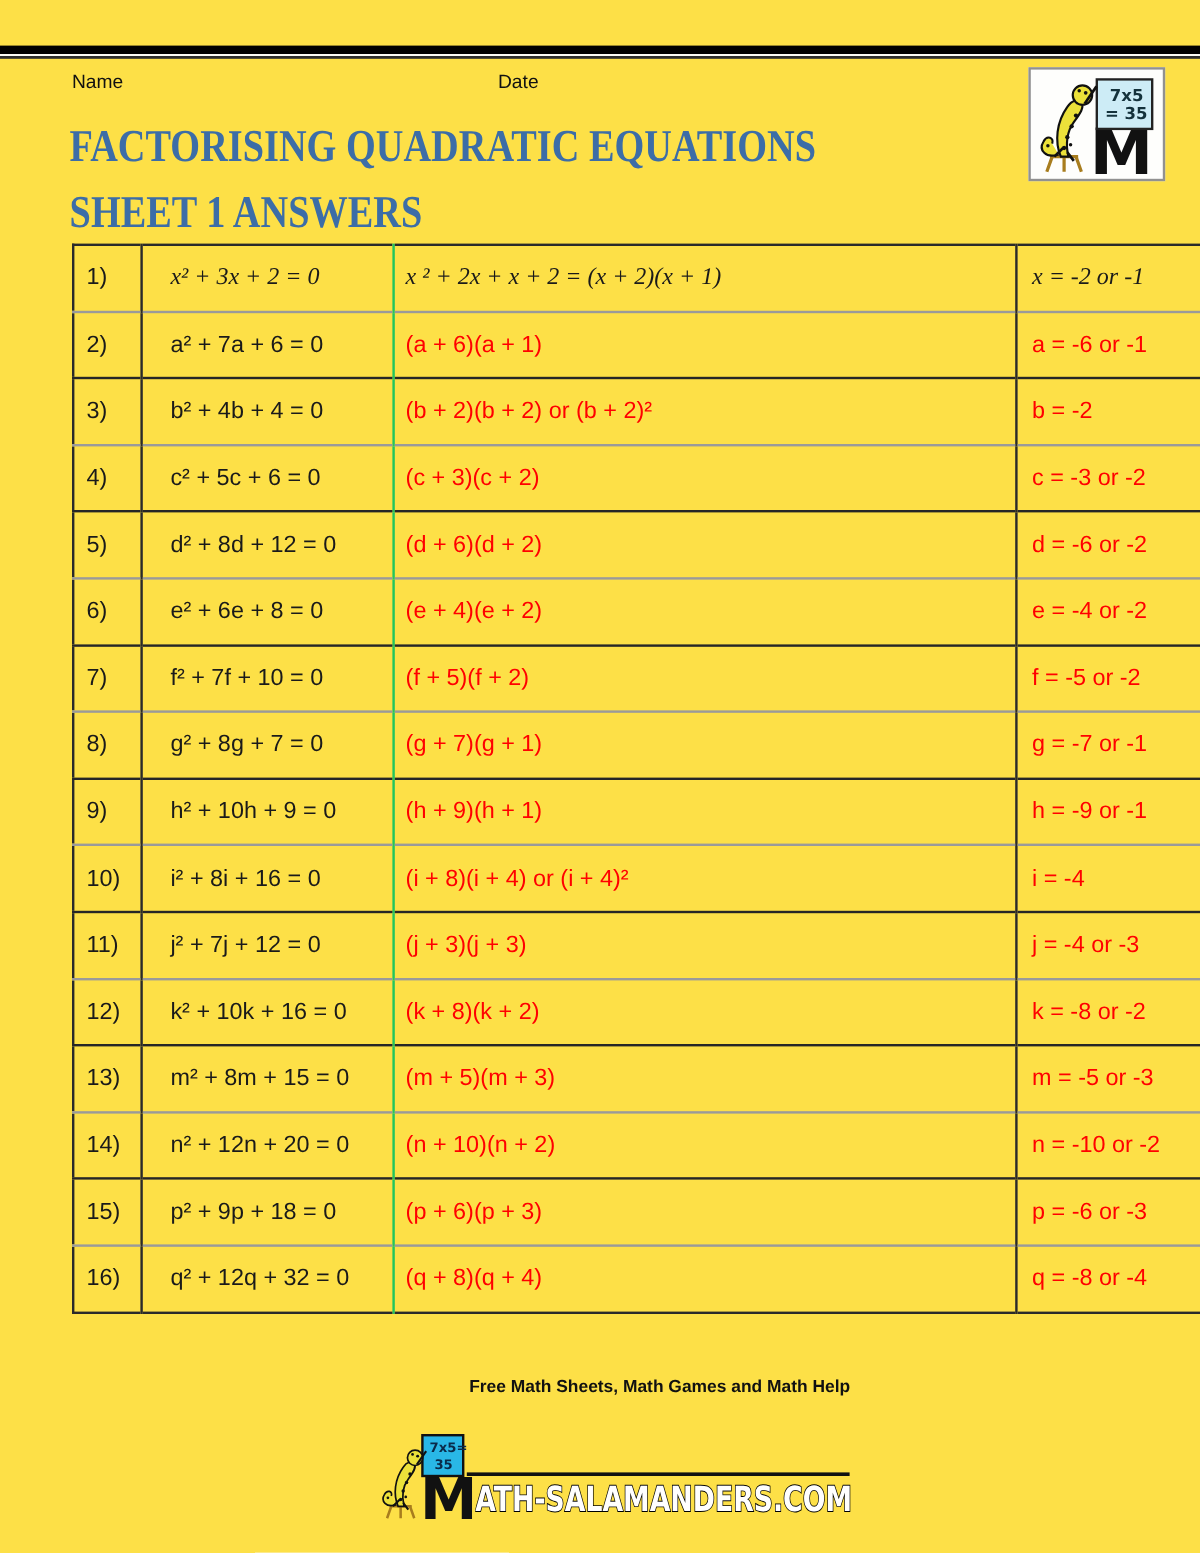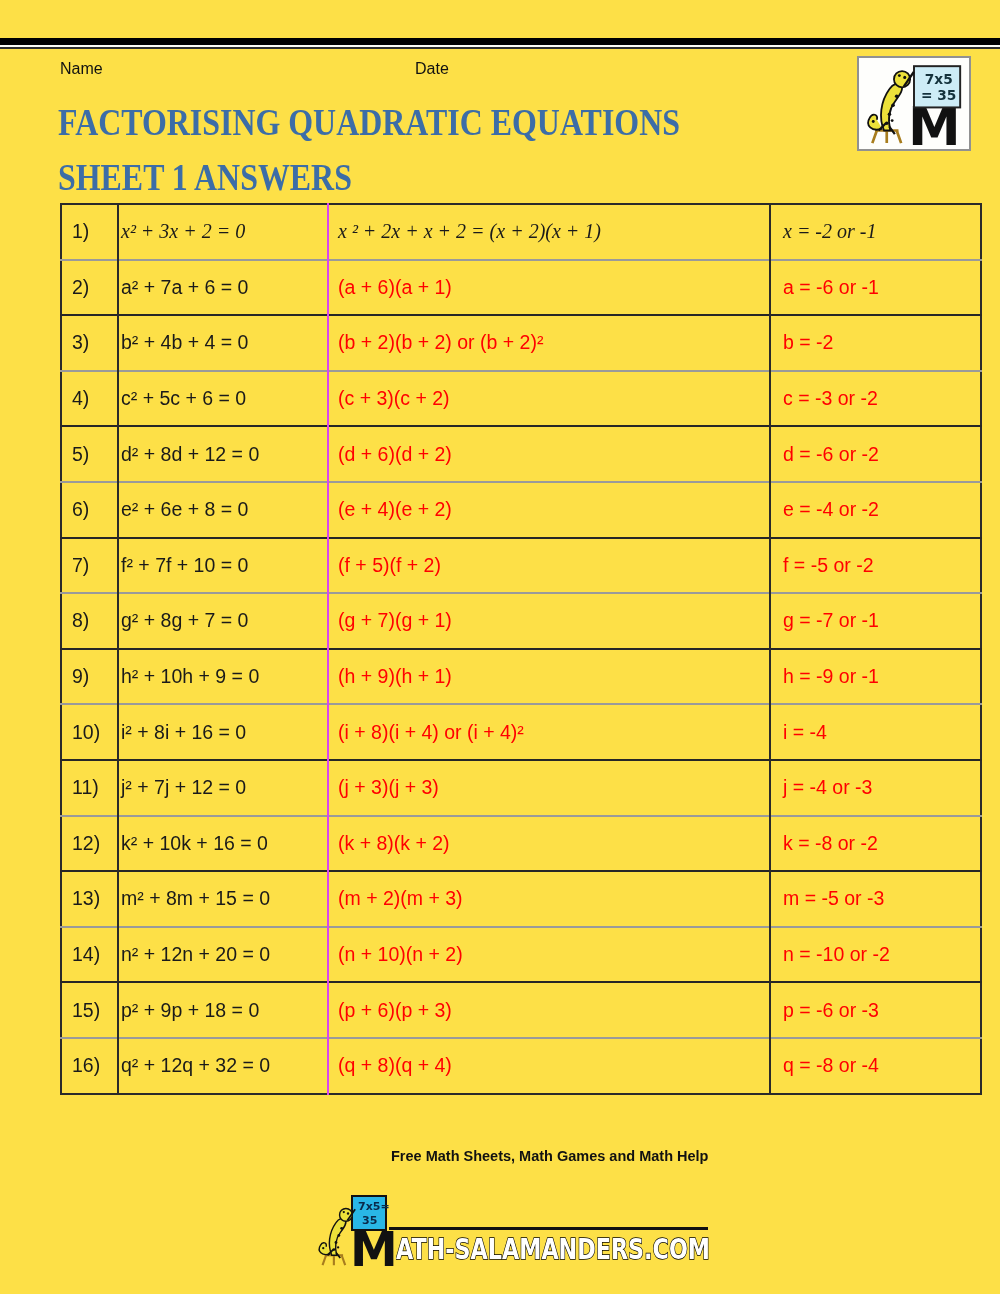--- a/index.html
+++ b/index.html
@@ -36,22 +36,22 @@
     position:absolute; left:60px; top:203px; width:913px;
     border-collapse:collapse; table-layout:fixed;
     border:2px solid #2a2a2a;
   }
   table.answers td {
     height:55.6px; vertical-align:middle;
     font-size:19.5px; color:#1a1a1a;
     overflow:hidden; white-space:nowrap;
   }
   td.num  { width:57px;  padding-left:10px; }
-  td.eq   { width:210px; padding-left:2px;  border-left:2px solid #2a2a2a; }
-  td.fact { width:442px; padding-left:9px;  border-left:2px solid #d946ef; }
+  td.eq   { width:210px; padding-left:23px;  border-left:2px solid #2a2a2a; }
+  td.fact { width:519px; padding-left:9px;  border-left:2px solid #22c55e; }
   td.ans  { width:211px; padding-left:12px; border-left:2px solid #2a2a2a; }
   tr { border-bottom:2px solid #262626; }
   tr:nth-child(odd) { border-bottom:2px solid #9a9a9a; }
   tr:last-child { border-bottom:none; }
   tr:not(.example) td.fact, tr:not(.example) td.ans { color:var(--answer-red,#ff0000); }
   tr.example td.eq, tr.example td.fact, tr.example td.ans {
     font-family:"Liberation Serif", serif; font-style:italic; font-size:20px;
   }
 
   .footer-logo { position:absolute; left:314px; top:1194px; width:96px; height:76px; }
@@ -196,21 +196,21 @@
     <tr>
       <td class="num">12)</td>
       <td class="eq">k² + 10k + 16 = 0</td>
       <td class="fact">(k + 8)(k + 2)</td>
       <td class="ans">k = -8 or -2</td>
     </tr>
 
     <tr>
       <td class="num">13)</td>
       <td class="eq">m² + 8m + 15 = 0</td>
-      <td class="fact">(m + 2)(m + 3)</td>
+      <td class="fact">(m + 5)(m + 3)</td>
       <td class="ans">m = -5 or -3</td>
     </tr>
 
     <tr>
       <td class="num">14)</td>
       <td class="eq">n² + 12n + 20 = 0</td>
       <td class="fact">(n + 10)(n + 2)</td>
       <td class="ans">n = -10 or -2</td>
     </tr>
 

